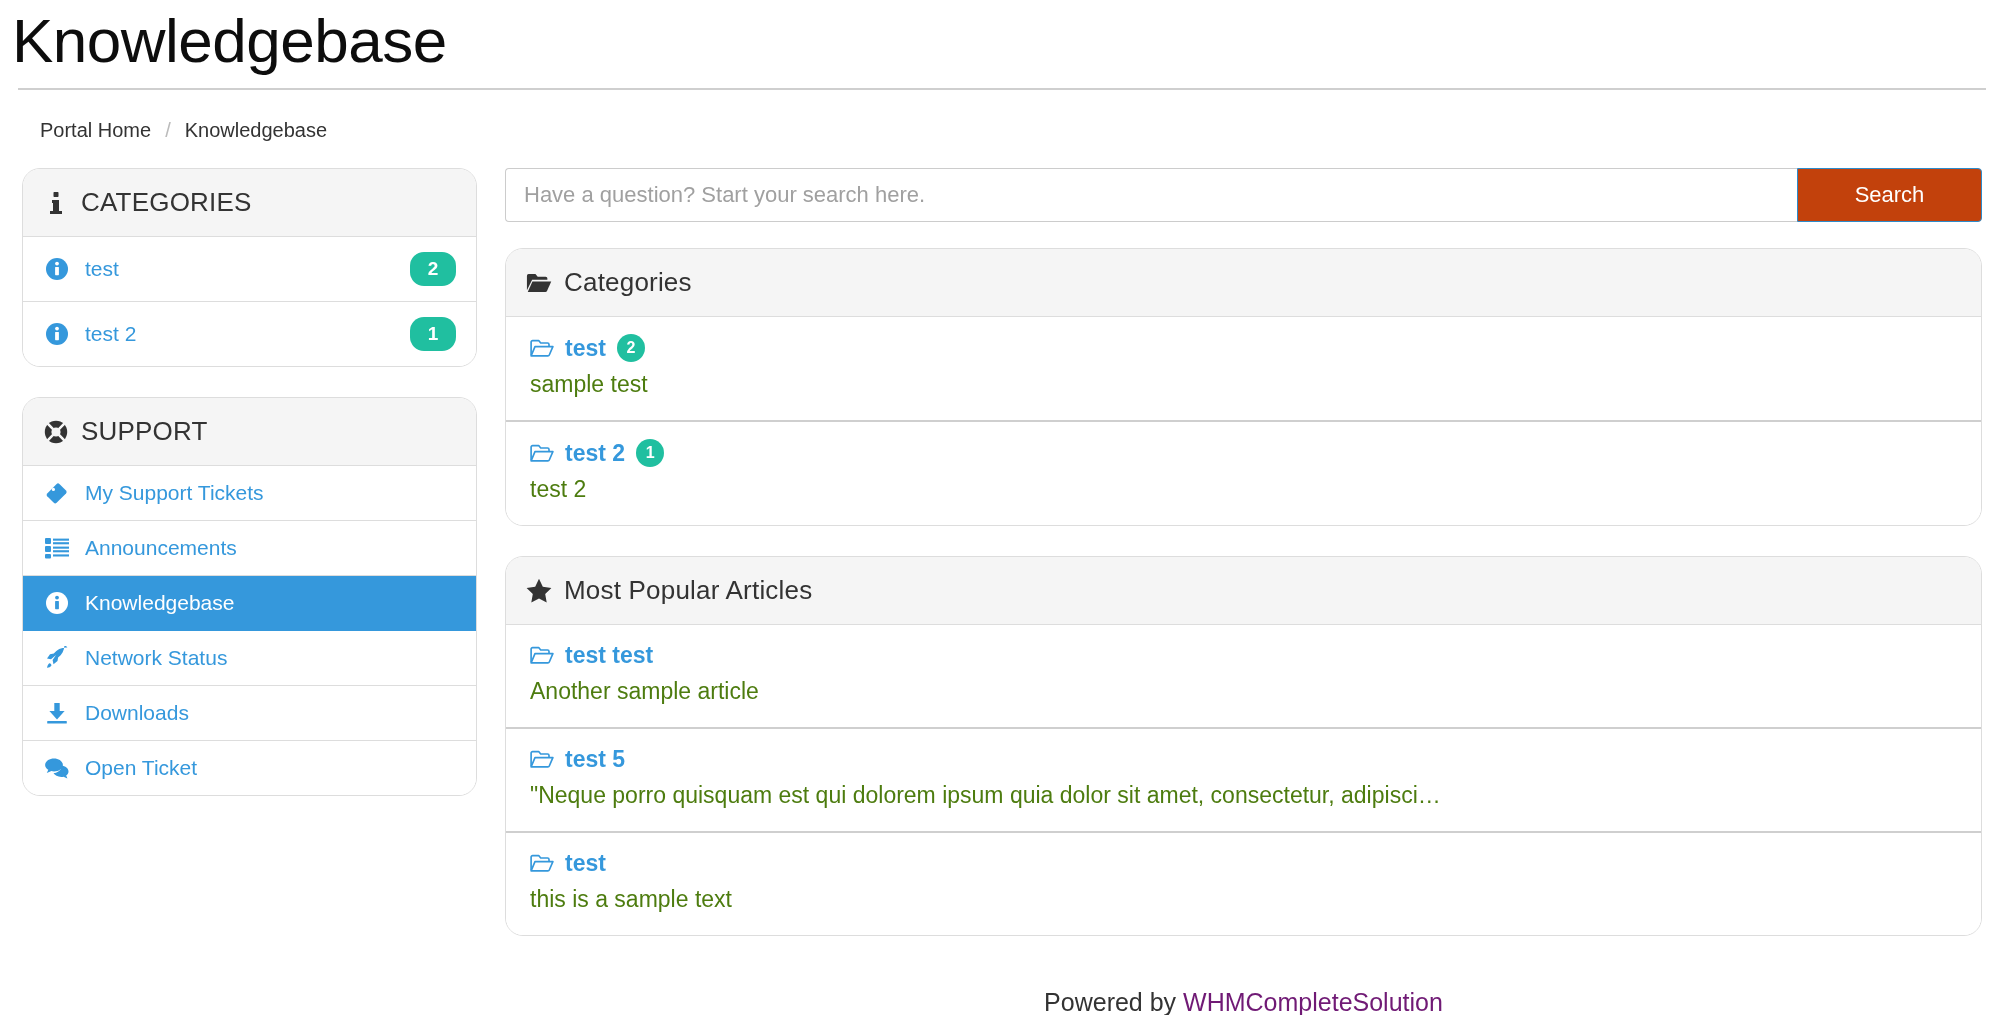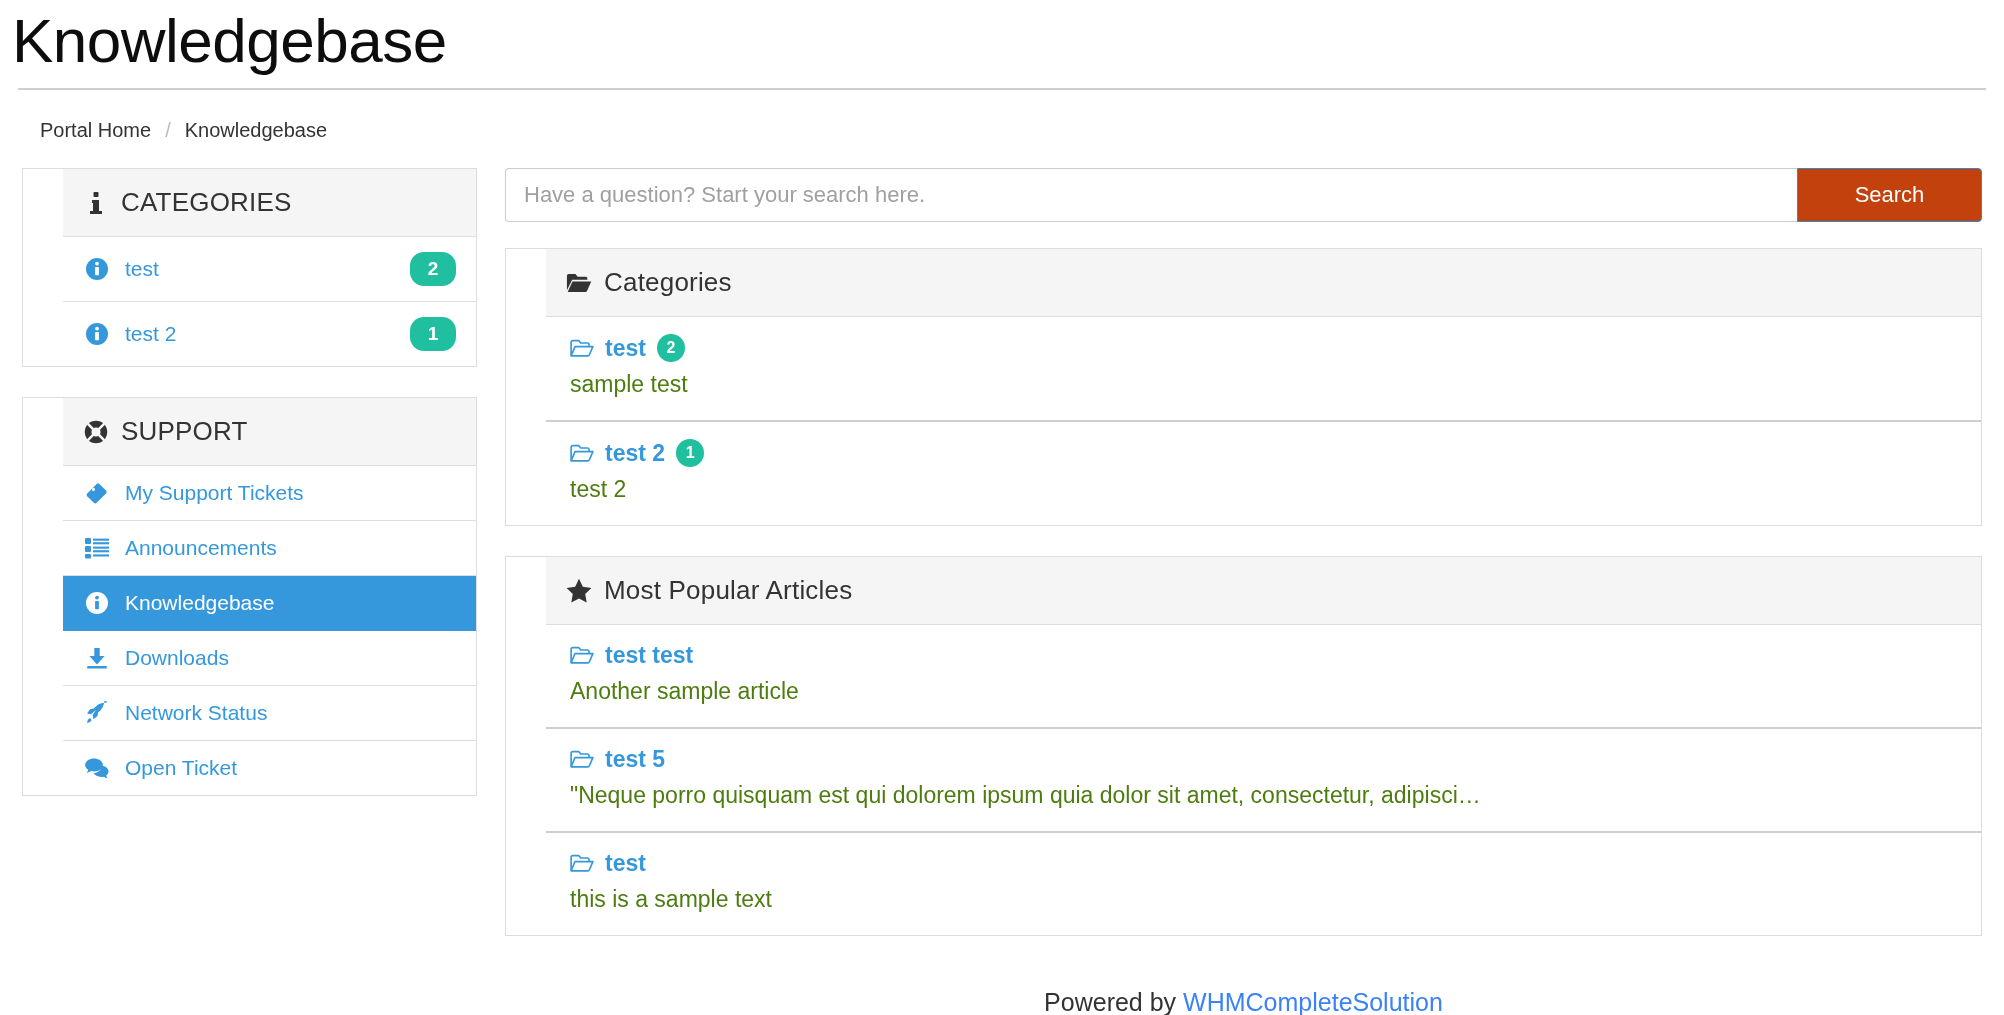--- a/index.html
+++ b/index.html
@@ -61,25 +61,24 @@
     margin-right: 28px;
   }
   .content {
     flex: 1 1 auto;
     min-width: 0;
   }
 
   
   .panel {
     border: 1px solid #dddddd;
-    border-radius: 0;
+    border-radius: 18px;
     background: #ffffff;
     margin-bottom: 30px;
     overflow: hidden;
-    padding-left: 40px;
   }
   .panel-heading {
     background: #f5f5f5;
     border-bottom: 1px solid #dddddd;
     padding: 18px 20px;
     display: flex;
     align-items: center;
     gap: 12px;
   }
   .panel-heading .ptitle {
@@ -244,21 +243,21 @@
   }
 
   
   .footer {
     text-align: center;
     font-size: 25px;
     color: #333333;
     padding: 22px 0 12px 0;
   }
   .footer a {
-    color: #3b82f6;
+    color: #701a75;
     text-decoration: none;
   }
 </style>
 </head>
 <body>
 
 <h1 class="page-title">Knowledgebase</h1>
 <div class="title-rule"></div>
 
 <nav class="breadcrumb">
@@ -353,36 +352,36 @@
               <circle cx="12" cy="6.6" r="1.9" fill="#3598dc"></circle>
               <rect x="10.1" y="10" width="3.8" height="8.2" rx="0.6" fill="#3598dc"></rect>
             </svg>
           </span>
           <span class="li-label">Knowledgebase</span>
         </a>
 
         <a href="#" class="list-item">
           <span class="li-icon">
             <svg width="24" height="24" viewBox="0 0 24 24" fill="currentColor">
+              <path d="M22.4 1.6c-5.6-.4-10.2 1.8-13.6 6L5 8.3 2 12.4l4 .8 5-4.2-3.4 5 .9 4.2 4-3.1.6-3.6c4.3-3.3 6.6-7.9 6.3-13.5z"></path>
+              <path d="M3.4 18.2c-1 1-1.4 3.6-1.4 3.6s2.6-.4 3.6-1.4a1.6 1.6 0 10-2.2-2.2z"></path>
+            </svg>
+          </span>
+          <span class="li-label">Network Status</span>
+        </a>
+
+        <a href="#" class="list-item">
+          <span class="li-icon">
+            <svg width="24" height="24" viewBox="0 0 24 24" fill="currentColor">
               <rect x="9.3" y="2" width="5.4" height="9"></rect>
               <path d="M4.4 10h15.2L12 18.6z"></path>
               <rect x="2.2" y="20" width="19.6" height="2.6" rx="0.6"></rect>
             </svg>
           </span>
           <span class="li-label">Downloads</span>
-        </a>
-
-        <a href="#" class="list-item">
-          <span class="li-icon">
-            <svg width="24" height="24" viewBox="0 0 24 24" fill="currentColor">
-              <path d="M22.4 1.6c-5.6-.4-10.2 1.8-13.6 6L5 8.3 2 12.4l4 .8 5-4.2-3.4 5 .9 4.2 4-3.1.6-3.6c4.3-3.3 6.6-7.9 6.3-13.5z"></path>
-              <path d="M3.4 18.2c-1 1-1.4 3.6-1.4 3.6s2.6-.4 3.6-1.4a1.6 1.6 0 10-2.2-2.2z"></path>
-            </svg>
-          </span>
-          <span class="li-label">Network Status</span>
         </a>
 
         <a href="#" class="list-item">
           <span class="li-icon">
             <svg width="24" height="22" viewBox="0 0 24 22" fill="currentColor">
               <path d="M9 1.4c4.9 0 8.9 2.9 8.9 6.5S13.9 14.4 9 14.4a12 12 0 01-2.6-.3l-4.6 2 1.5-3.3C1.6 11.6.1 9.8.1 7.9.1 4.3 4.1 1.4 9 1.4z"></path>
               <path d="M16.4 8.6c4 .4 7.1 2.9 7.1 5.9 0 1.6-.9 3-2.3 4.1l1.2 2.8-3.9-1.7a11 11 0 01-2.2.2c-3.6 0-6.7-1.6-7.8-3.8 4.4-.2 7.9-3.1 7.9-6.6z"></path>
             </svg>
           </span>
           <span class="li-label">Open Ticket</span>

